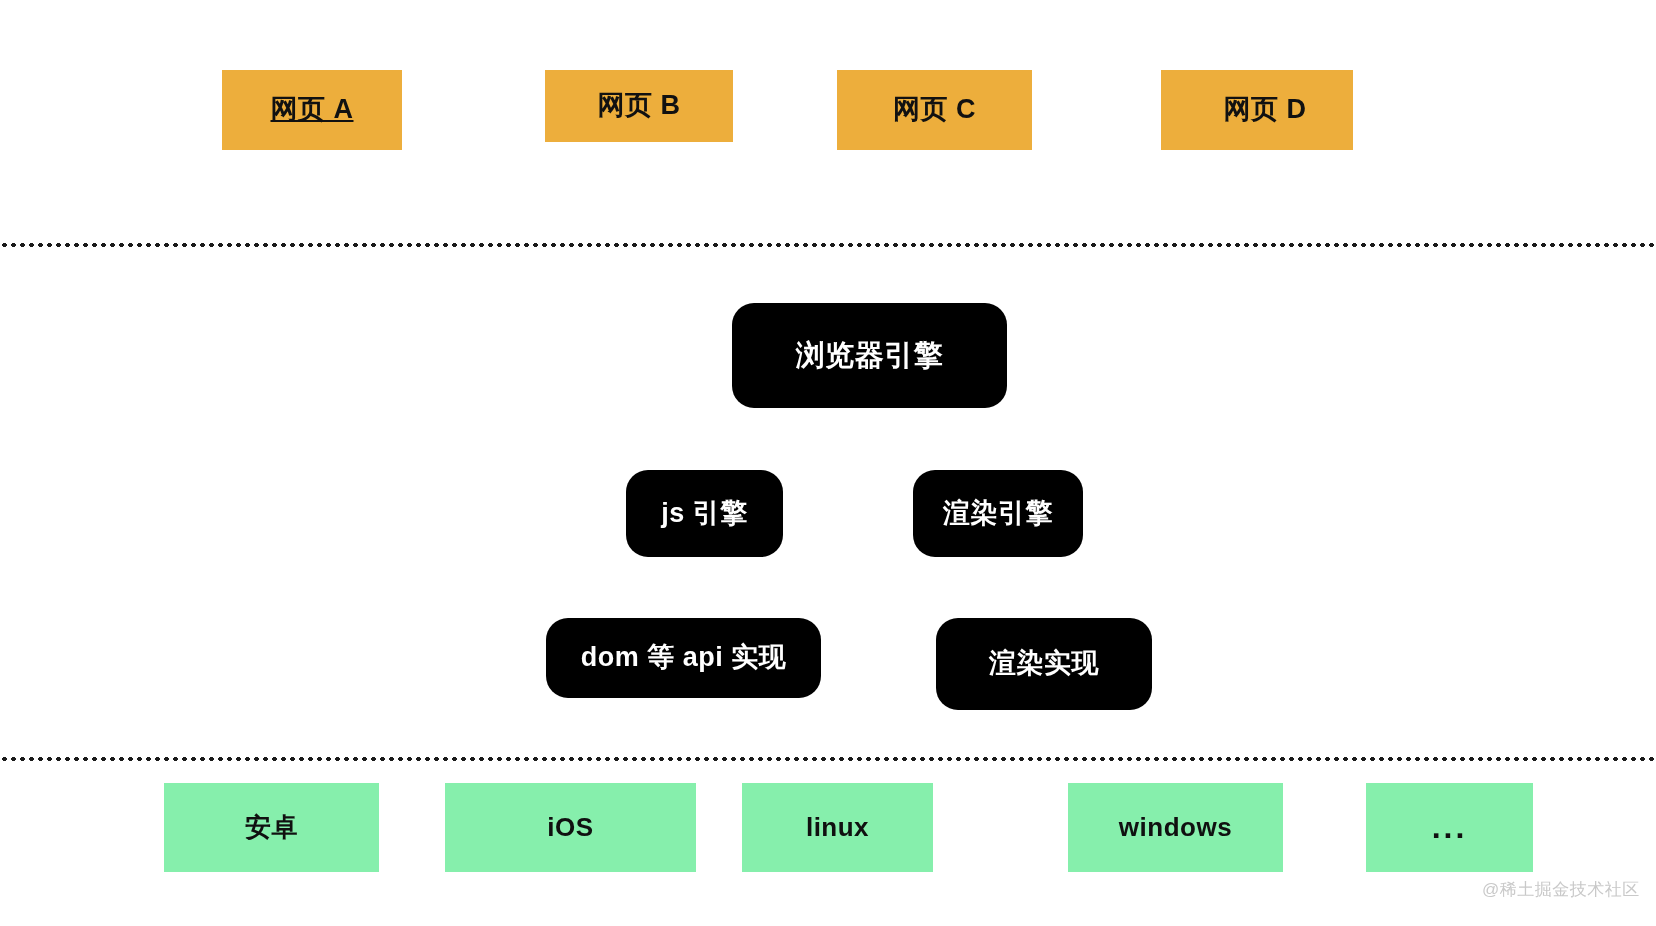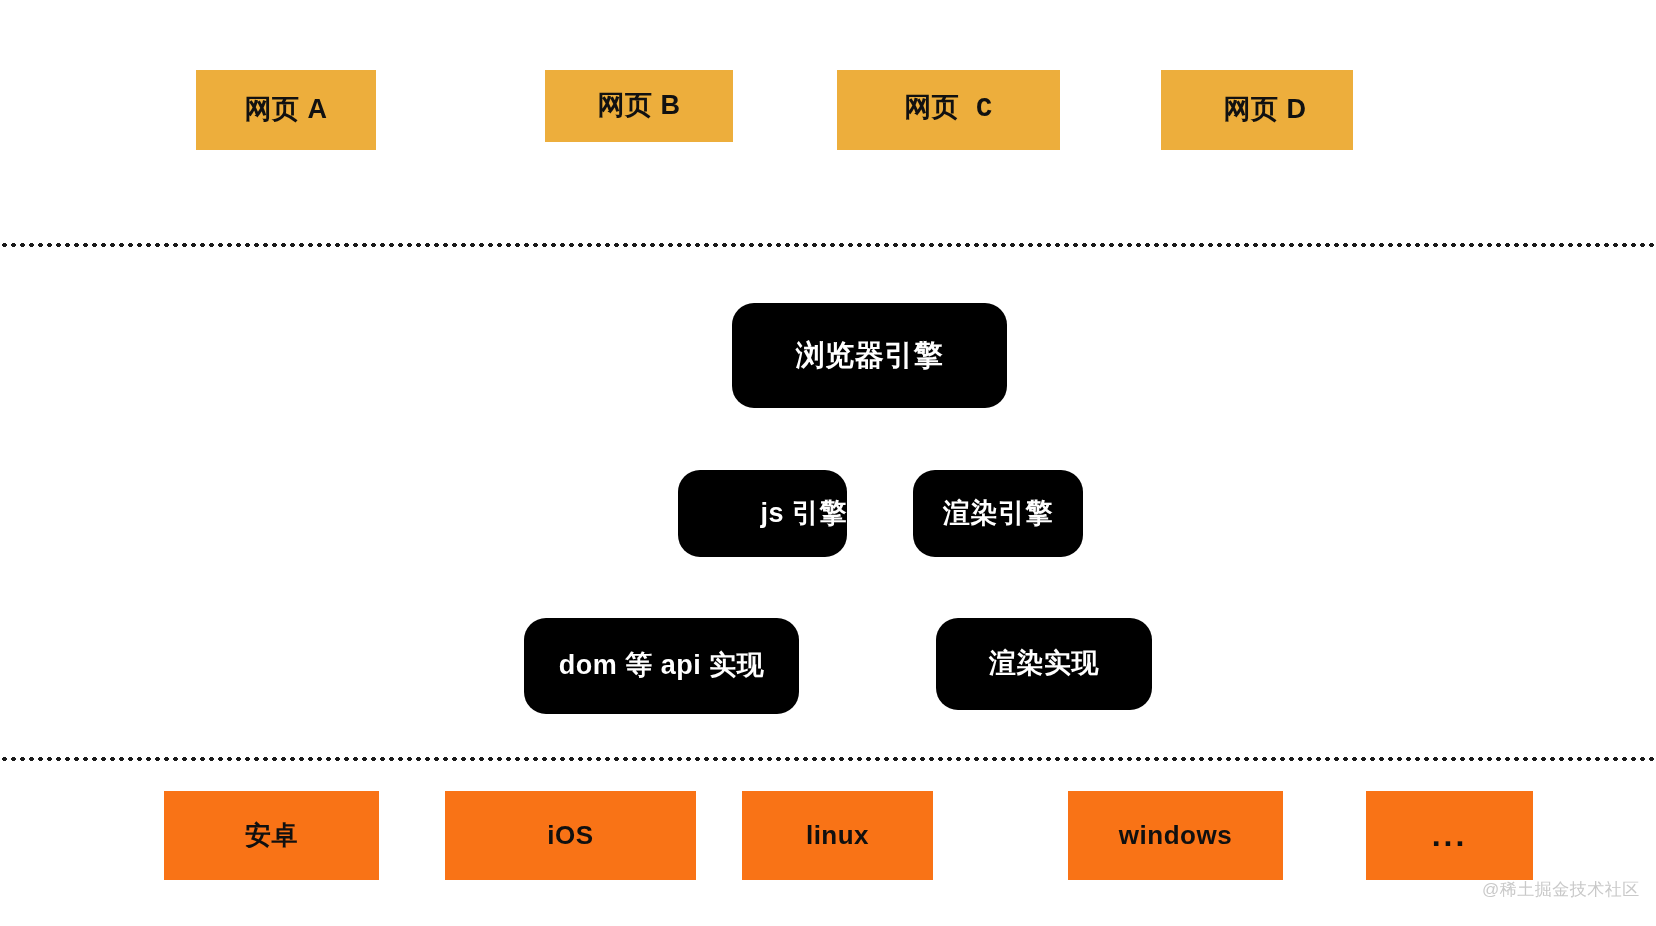--- a/index.html
+++ b/index.html
@@ -50,25 +50,24 @@
     font-size: 27px;
     font-weight: 700;
     border-radius: 22px;
   }
   .engine-node.big {
     font-size: 29px;
   }
 
   
   .os-node {
-    background: #f97316;
+    background: #86efac;
     color: #101010;
     font-size: 26px;
     font-weight: 700;
-    margin-top: 8px;
   }
   .os-node.ellipsis {
     font-size: 32px;
     font-weight: 700;
     letter-spacing: 3px;
   }
 
   
   .separator {
     position: absolute;
@@ -89,45 +88,45 @@
     font-weight: 400;
     white-space: nowrap;
     letter-spacing: 0.5px;
   }
 </style>
 </head>
 <body>
 
 <div id="canvas">
 
-  <div class="node page-node" style="left:196px; top:70px; width:180px; height:80px;">
+  <div class="node page-node" style="left:222px; top:70px; width:180px; height:80px;text-decoration:underline;">
     <span class="node-label">网页 A</span>
   </div>
   <div class="node page-node" style="left:516px; top:70px; width:188px; height:72px;margin-left:29px;">
     <span class="node-label">网页 B</span>
   </div>
-  <div class="node page-node" style="left:837px; top:70px; width:223px; height:80px;font-family:Liberation Mono, monospace;">
+  <div class="node page-node" style="left:837px; top:70px; width:195px; height:80px;">
     <span class="node-label">网页 C</span>
   </div>
   <div class="node page-node" style="left:1161px; top:70px; width:192px; height:80px;padding-left:16px;">
     <span class="node-label">网页 D</span>
   </div>
 
   <div class="separator" style="top:243px;"></div>
 
   <div class="node engine-node big" style="left:732px; top:303px; width:275px; height:105px;">
     <span class="node-label">浏览器引擎</span>
   </div>
-  <div class="node engine-node" style="left:678px; top:470px; width:169px; height:87px;justify-content:flex-end;">
+  <div class="node engine-node" style="left:626px; top:470px; width:157px; height:87px;">
     <span class="node-label">js 引擎</span>
   </div>
   <div class="node engine-node" style="left:913px; top:470px; width:170px; height:87px;">
     <span class="node-label">渲染引擎</span>
   </div>
-  <div class="node engine-node" style="left:524px; top:618px; width:275px; height:96px;align-items:center;">
+  <div class="node engine-node" style="left:546px; top:618px; width:275px; height:80px;align-items:center;">
     <span class="node-label">dom 等 api 实现</span>
   </div>
   <div class="node engine-node" style="left:936px; top:618px; width:216px; height:92px;">
     <span class="node-label">渲染实现</span>
   </div>
 
   <div class="separator" style="top:757px;"></div>
 
   <div class="node os-node" style="left:164px; top:783px; width:215px; height:89px;">
     <span class="node-label">安卓</span>

